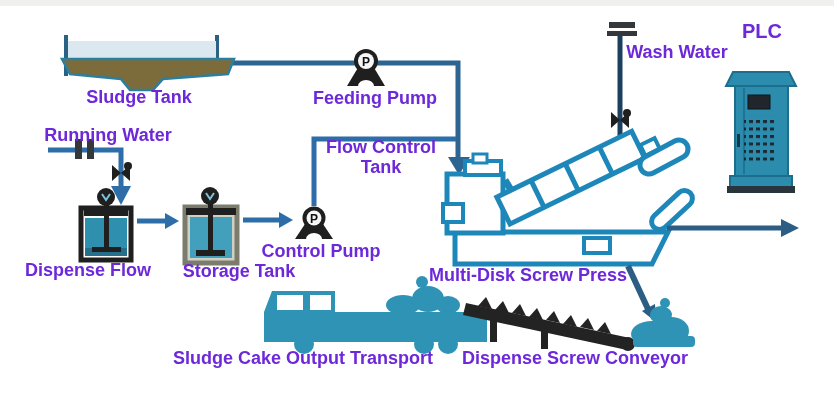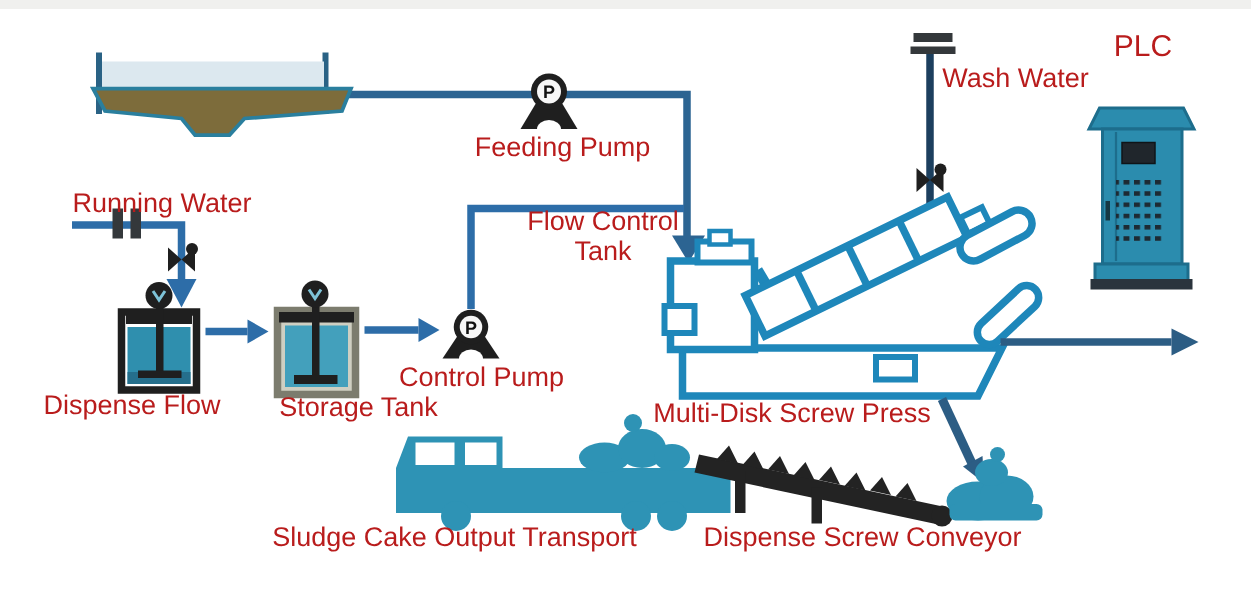--- a/index.html
+++ b/index.html
@@ -1,22 +1,22 @@
 <!DOCTYPE html>
 <html><head>
 <meta charset="utf-8">
 <style>
   html,body{margin:0;padding:0;background:#fff;}
   .canvas{position:relative;width:834px;height:403px;background:#ffffff;overflow:hidden;
           font-family:"Liberation Sans",sans-serif;}
   .canvas svg{position:absolute;left:0;top:0;}
-  .lbl{position:absolute;font-weight:normal;font-size:18px;color:#b91c1c;white-space:nowrap;
+  .lbl{position:absolute;font-weight:bold;font-size:18px;color:#6d28d9;white-space:nowrap;
        transform:translateX(-50%);line-height:1.1;}
   .lbl.big{font-size:20px;}
-  .lbl.wrap{white-space:normal;text-align:center;width:128px;margin-left:21px;}
+  .lbl.wrap{white-space:normal;text-align:center;width:128px;}
   svg text.pump-p{font:bold 12px "Liberation Sans",sans-serif;fill:#111;text-anchor:middle;}
 </style>
 </head>
 <body>
 
 <div class="canvas">
 
 <svg width="834" height="403" viewBox="0 0 834 403">
   <defs>
     <pattern id="plcdots" x="0" y="0" width="7" height="7.5" patternUnits="userSpaceOnUse">
@@ -187,20 +187,21 @@
     <rect x="735" y="86" width="53" height="90" fill="#2b8cae" stroke="#1d6d8c" stroke-width="2"></rect>
     <line x1="744" y1="88" x2="744" y2="174" stroke="#1d6d8c" stroke-width="1.5"></line>
     <rect x="748" y="95" width="22" height="14" fill="#20262c" stroke="#0f1418"></rect>
     <rect x="744" y="116" width="32" height="46" fill="url(#plcdots)"></rect>
     <rect x="737" y="134" width="3" height="13" fill="#163844"></rect>
     <rect x="730" y="176" width="62" height="12" fill="#2b8cae" stroke="#1d6d8c" stroke-width="2"></rect>
     <rect x="727" y="186" width="68" height="7" fill="#2a343d"></rect>
   </g>
 </svg>
 
+<div class="lbl" style="left:139px;top:88px;">Sludge Tank</div>
 <div class="lbl" style="left:108px;top:126px;">Running Water</div>
 <div class="lbl" style="left:375px;top:89px;text-align:right;">Feeding Pump</div>
 <div class="lbl wrap" style="left:381px;top:138px;">Flow Control Tank</div>
 <div class="lbl" style="left:88px;top:261px;">Dispense Flow</div>
 <div class="lbl" style="left:227px;top:262px;margin-left:12px;">Storage Tank</div>
 <div class="lbl" style="left:321px;top:242px;">Control Pump</div>
 <div class="lbl" style="left:677px;top:43px;">Wash Water</div>
 <div class="lbl big" style="left:762px;top:20px;">PLC</div>
 <div class="lbl" style="left:528px;top:266px;">Multi-Disk Screw Press</div>
 <div class="lbl" style="left:303px;top:349px;">Sludge Cake Output Transport</div>

